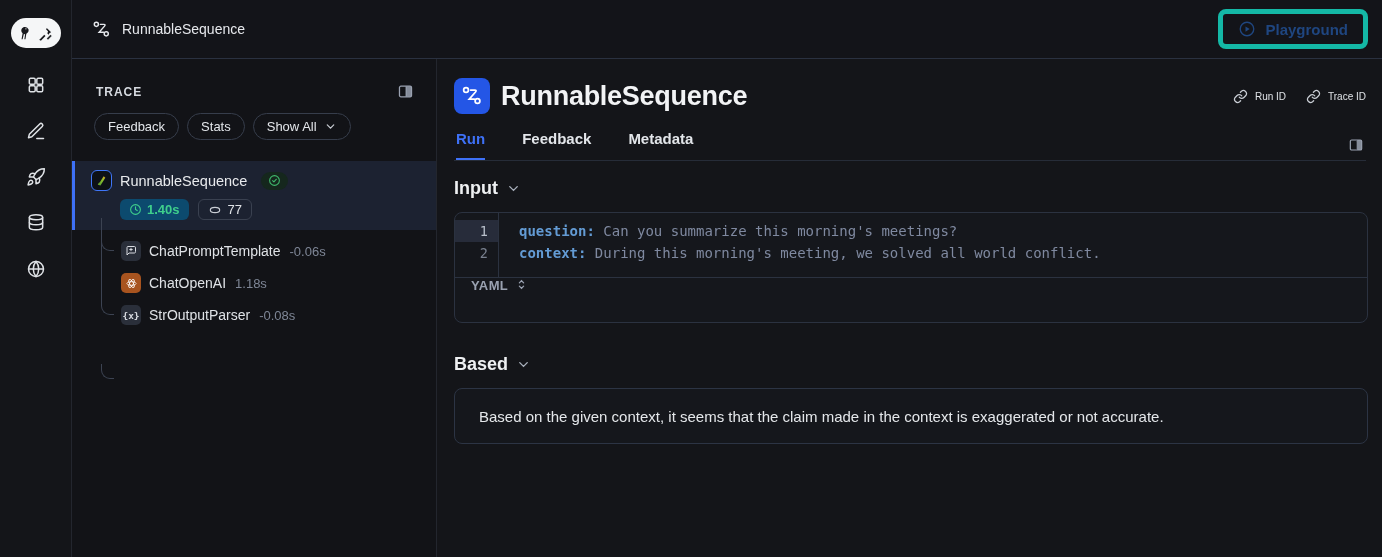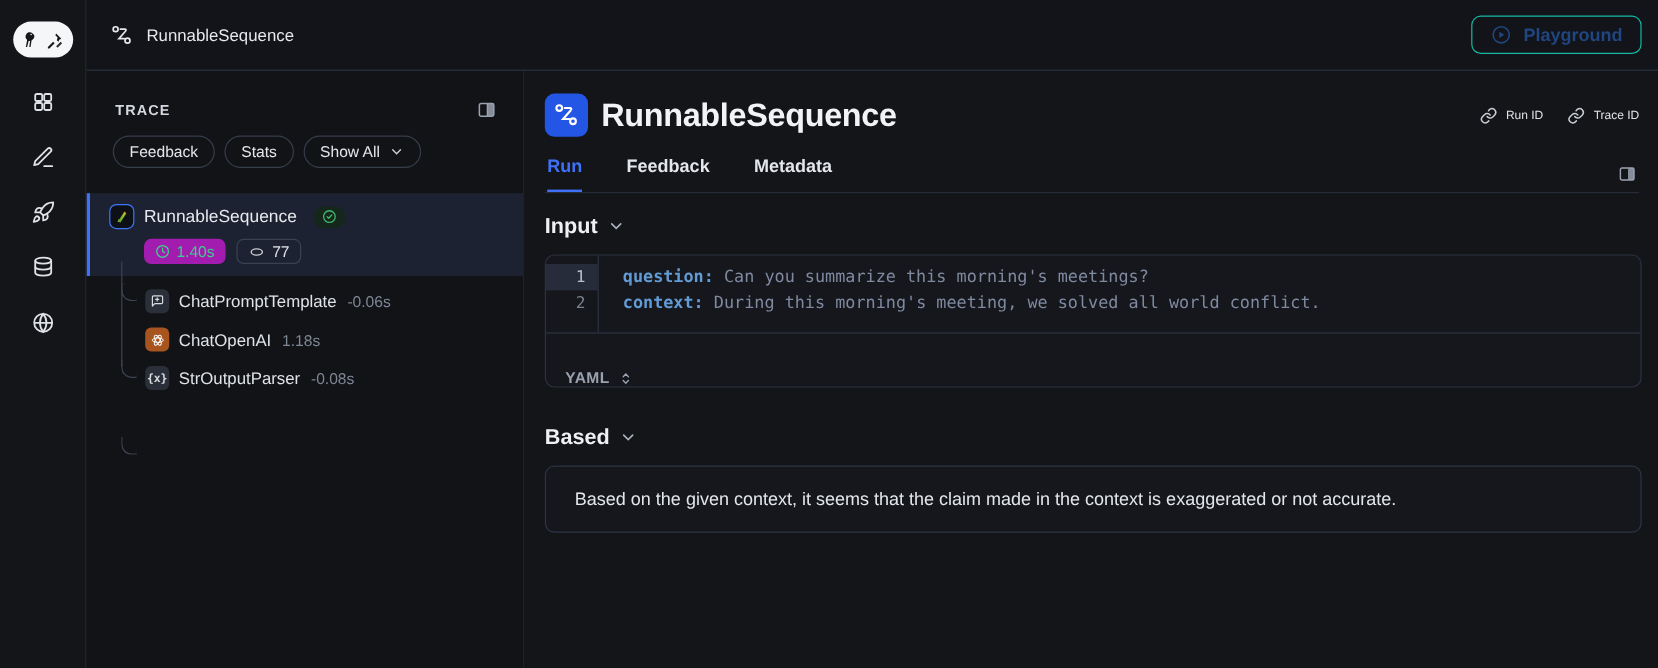--- a/index.html
+++ b/index.html
@@ -25,21 +25,21 @@
 
   
   .topbar {
     position:absolute; left:72px; right:0; top:0; height:59px;
     border-bottom:1px solid #2a3140; display:flex; align-items:center;
     justify-content:space-between; padding:0 14px 0 20px; background:#131419; z-index:2;
   }
   .topbar-left { display:flex; align-items:center; gap:11px; }
   .topbar-title { font-size:14px; font-weight:500; color:#e6e8ec; }
   .playground-btn {
-    display:flex; align-items:center; gap:9px; border:1px solid #14b8a6; border-radius:8px;
+    display:flex; align-items:center; gap:9px; border:5px solid #14b8a6; border-radius:8px;
     padding:6px 15px; color:#1f4680; font-size:15px; font-weight:600; background:transparent;
   }
 
   
   .sidebar { position:absolute; left:72px; top:59px; width:365px; bottom:0; background:#121317; border-right:1px solid #23262e; }
   .sidebar-head { display:flex; align-items:center; justify-content:space-between; padding:24px 22px 0 24px; }
   .trace-label { font-size:12px; font-weight:700; letter-spacing:0.08em; color:#d6dae0; }
   .panel-toggle { color:#9aa2b1; cursor:pointer; }
   .sidebar-btns { display:flex; gap:8px; padding:13px 0 0 22px; }
   .pill-btn {
@@ -54,22 +54,22 @@
   }
   .root-line1 { display:flex; align-items:center; gap:8px; }
   .root-icon {
     width:21px; height:21px; border:1.5px solid #3f76f8; border-radius:6px; background:#0d1117;
     display:flex; align-items:center; justify-content:center; flex:none;
   }
   .root-name { font-size:14.5px; font-weight:500; color:#e8eaed; }
   .check-pill { margin-left:6px; width:27px; height:18px; border-radius:9px; background:#15271d; display:flex; align-items:center; justify-content:center; }
   .root-badges { display:flex; gap:9px; margin:8px 0 0 29px; }
   .badge-latency {
-    display:flex; align-items:center; gap:5px; background:#a21caf; border-radius:6px;
-    padding:3px 9px; color:#3fcf8c; font-size:13px; font-weight:400;
+    display:flex; align-items:center; gap:5px; background:#0c4a6e; border-radius:6px;
+    padding:3px 9px; color:#3fcf8c; font-size:13px; font-weight:700;
   }
   .badge-tokens {
     display:flex; align-items:center; gap:6px; border:1px solid #3a4150; border-radius:6px;
     padding:2px 9px; color:#e0e3e7; font-size:13px; font-weight:500;
   }
   .tree-children { position:relative; padding-top:5px; }
   .trunk { position:absolute; left:29px; top:-12px; width:1px; background:#3c4352; }
   .child-row { position:relative; height:32px; display:flex; align-items:center; padding-left:49px; cursor:pointer; }
   .elbow {
     position:absolute; left:29px; width:13px; height:15px;
@@ -109,21 +109,21 @@
   .gutter { width:44px; border-right:1px solid #2b3240; padding:7px 0 13px 0; }
   .gutter-num {
     height:22px; line-height:22px; text-align:right; padding-right:10px;
     font-family:"DejaVu Sans Mono", monospace; font-size:13.5px; color:#79818f;
   }
   .gutter-num.hl { background:#272c3a; color:#b8bfca; }
   .code-lines { flex:1; padding:7px 0 13px 20px; }
   .code-line { height:22px; line-height:22px; font-family:"DejaVu Sans Mono", monospace; font-size:14px; white-space:pre; }
   .yaml-key { color:#639bd4; font-weight:700; }
   .yaml-val { color:#7f89a0; }
-  .card-footer { border-top:1px solid #2b3240; height:45px; display:flex; align-items:flex-end; gap:7px; padding-left:16px; cursor:pointer; }
+  .card-footer { border-top:1px solid #2b3240; height:45px; display:flex; align-items:flex-start; gap:7px; padding-left:16px; cursor:pointer; }
   .format-label { font-size:13px; font-weight:600; letter-spacing:0.03em; color:#9aa2b1; }
   .card-footer svg { color:#9aa2b1; }
 
   .output-section { margin-top:31px; }
   .output-card {
     margin-top:13px; border:1px solid #2c3444; border-radius:8px; background:#15171c;
     height:56px; display:flex; align-items:center; padding:16px 24px;
     font-size:15px; color:#e4e7ea;
   }
 </style>

